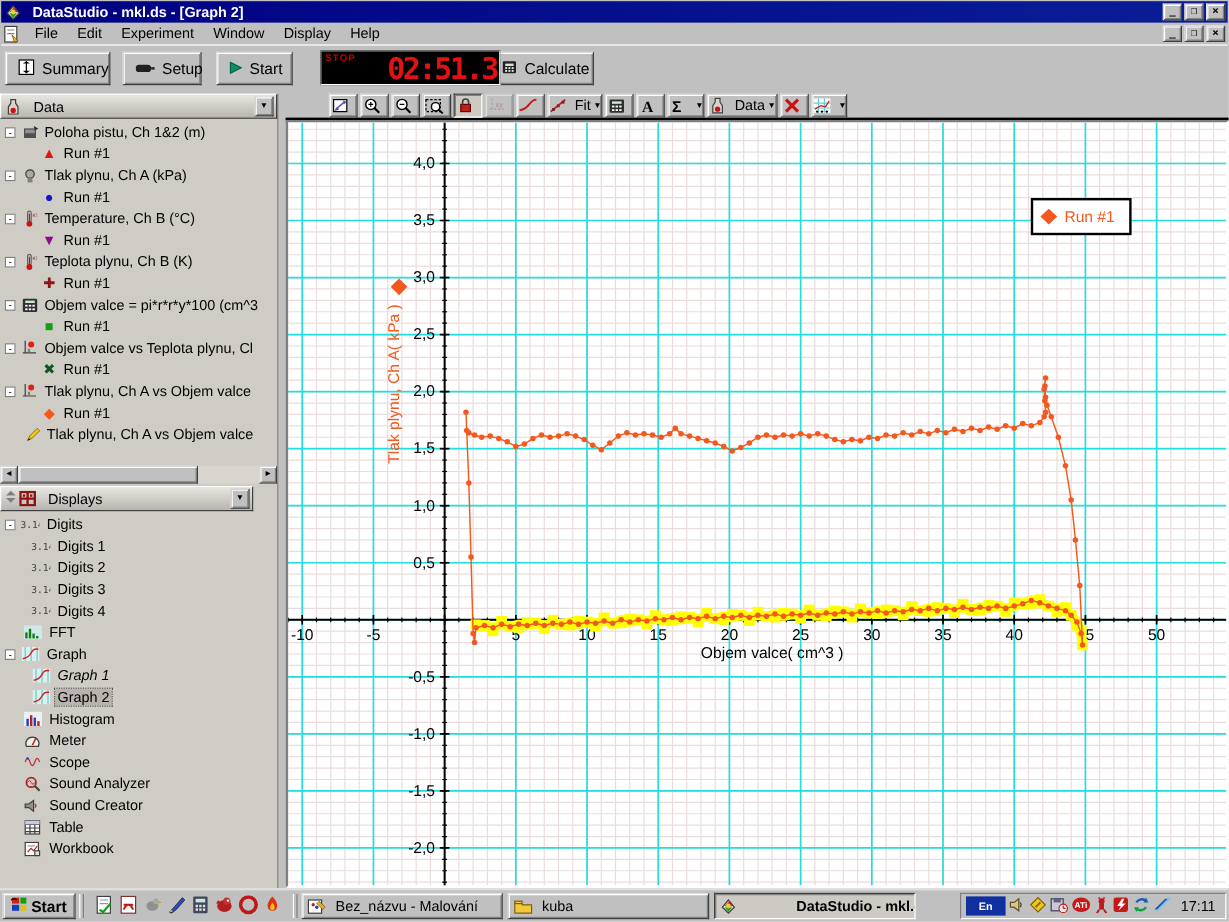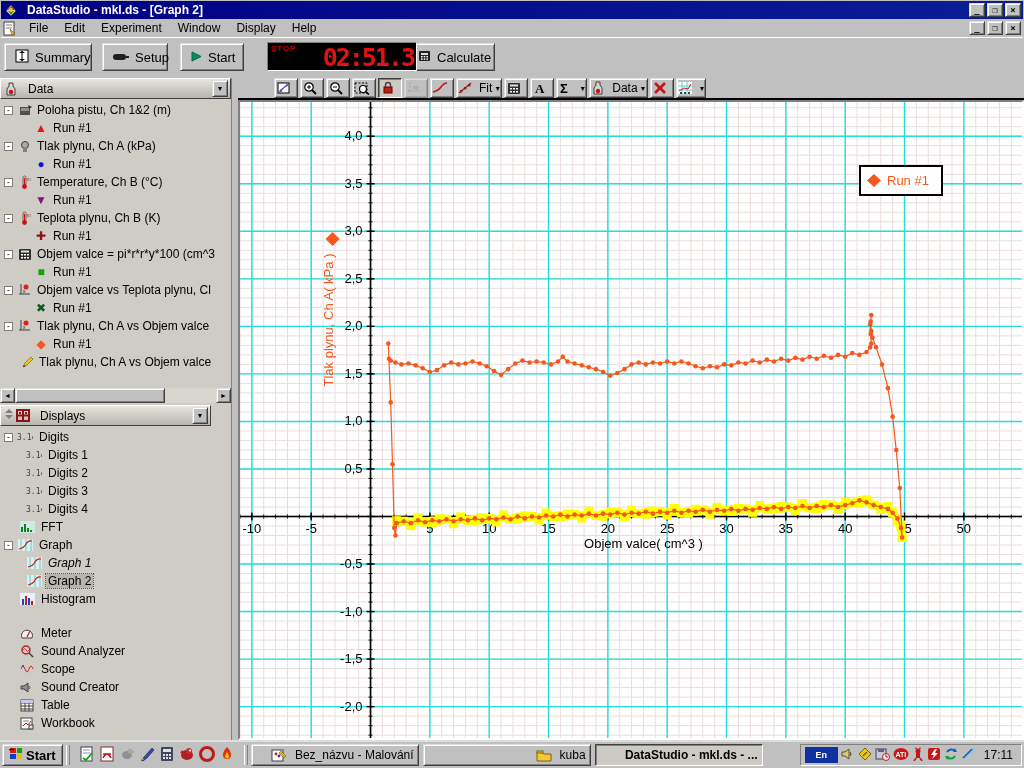--- a/index.html
+++ b/index.html
@@ -47,21 +47,21 @@
   .gt-arrow { font-size:7px; }
   .disabled { opacity:.45; }
 
   
   .graph-area { position:absolute; left:238px; top:100px; width:786px; height:640px; background:#fff; border:2px solid; border-color:#808080 #fff #fff #808080; }
 
   
   .taskbar { position:absolute; left:0; top:740px; width:1024px; height:28px; background:#c0c0c0; border-top:2px solid #dfdfdf; display:flex; align-items:center; padding:0 2px; gap:3px; }
   .start-btn { height:22px; display:flex; align-items:center; gap:3px; padding:0 6px; font-weight:bold; font-size:13px; }
   .ql { display:flex; gap:4px; align-items:center; padding:0 6px; }
-  .task-btn { height:22px; width:168px; display:flex; align-items:center; gap:4px; padding:0 4px; font-size:12px; overflow:hidden; white-space:nowrap;justify-content:flex-end; }
+  .task-btn { height:22px; width:168px; display:flex; align-items:center; gap:4px; padding:0 4px; font-size:12px; overflow:hidden; white-space:nowrap; }
   .tray { margin-left:auto; height:22px; display:flex; align-items:center; gap:3px; padding:0 8px 0 4px; border:1px solid; border-color:#808080 #fff #fff #808080; }
   .tray .time { font-size:12px; margin-left:4px; }
   .grip { width:4px; height:20px; border-left:1px solid #fff; border-right:1px solid #808080; }
 </style>
 </head>
 <body>
 
 <div class="titlebar">
   <span class="tree-icon">
       <svg width="14" height="14">
@@ -407,50 +407,50 @@
             <svg width="15" height="12">
               <rect x="0" y="0" width="15" height="12" fill="#e8f0f8"></rect>
               <rect x="2" y="6" width="2" height="6" fill="#2040c0"></rect>
               <rect x="5" y="3" width="2" height="9" fill="#c02020"></rect>
               <rect x="8" y="5" width="2" height="7" fill="#2040c0"></rect>
               <rect x="11" y="8" width="2" height="4" fill="#c02020"></rect>
             </svg>
           </span>
           <span style="padding:0 2px;">Histogram</span>
         </div>
-        <div class="tree-row" style="padding-left:4px;margin-top:16px;">
+        <div class="tree-row" style="padding-left:4px;">
           <span style="width:15px;flex:none"></span>
           <span class="tree-icon">
             <svg width="14" height="12">
               <path d="M2 11 a5.5 5.5 0 1 1 10 0 z" fill="#f0f0e8" stroke="#404040"></path>
               <line x1="7" y1="10" x2="10" y2="4" stroke="#c02020" stroke-width="1.3"></line>
             </svg>
           </span>
           <span style="padding:0 2px;">Meter</span>
+        </div>
+        <div class="tree-row" style="padding-left:4px;">
+          <span style="width:15px;flex:none"></span>
+          <span class="tree-icon">
+            <svg width="15" height="12">
+              <path d="M1 6 q2 -6 4 0 t4 0 t4 0" stroke="#c03030" fill="none"></path>
+              <circle cx="3" cy="3" r="1" fill="#3030c0"></circle>
+            </svg>
+          </span>
+          <span style="padding:0 2px;">Scope</span>
         </div>
         <div class="tree-row" style="padding-left:4px;">
           <span style="width:15px;flex:none"></span>
           <span class="tree-icon">
             <svg width="15" height="13">
               <circle cx="6" cy="5" r="4" fill="none" stroke="#b02020" stroke-width="1.4"></circle>
               <path d="M3 5 q1.5 -3 3 0 t3 0" stroke="#c02020" fill="none" stroke-width=".8"></path>
               <line x1="9" y1="8" x2="13" y2="12" stroke="#404040" stroke-width="1.6"></line>
             </svg>
           </span>
           <span style="padding:0 2px;">Sound Analyzer</span>
-        </div>
-        <div class="tree-row" style="padding-left:4px;">
-          <span style="width:15px;flex:none"></span>
-          <span class="tree-icon">
-            <svg width="15" height="12">
-              <path d="M1 6 q2 -6 4 0 t4 0 t4 0" stroke="#c03030" fill="none"></path>
-              <circle cx="3" cy="3" r="1" fill="#3030c0"></circle>
-            </svg>
-          </span>
-          <span style="padding:0 2px;">Scope</span>
         </div>
         <div class="tree-row" style="padding-left:4px;">
           <span style="width:15px;flex:none"></span>
           <span class="tree-icon">
             <svg width="15" height="13">
               <polygon points="1,5 4,5 8,2 8,11 4,8 1,8" fill="#909090" stroke="#404040"></polygon>
               <path d="M9 5 q2 1.5 0 3" stroke="#c02020" fill="none"></path>
             </svg>
           </span>
           <span style="padding:0 2px;">Sound Creator</span>

